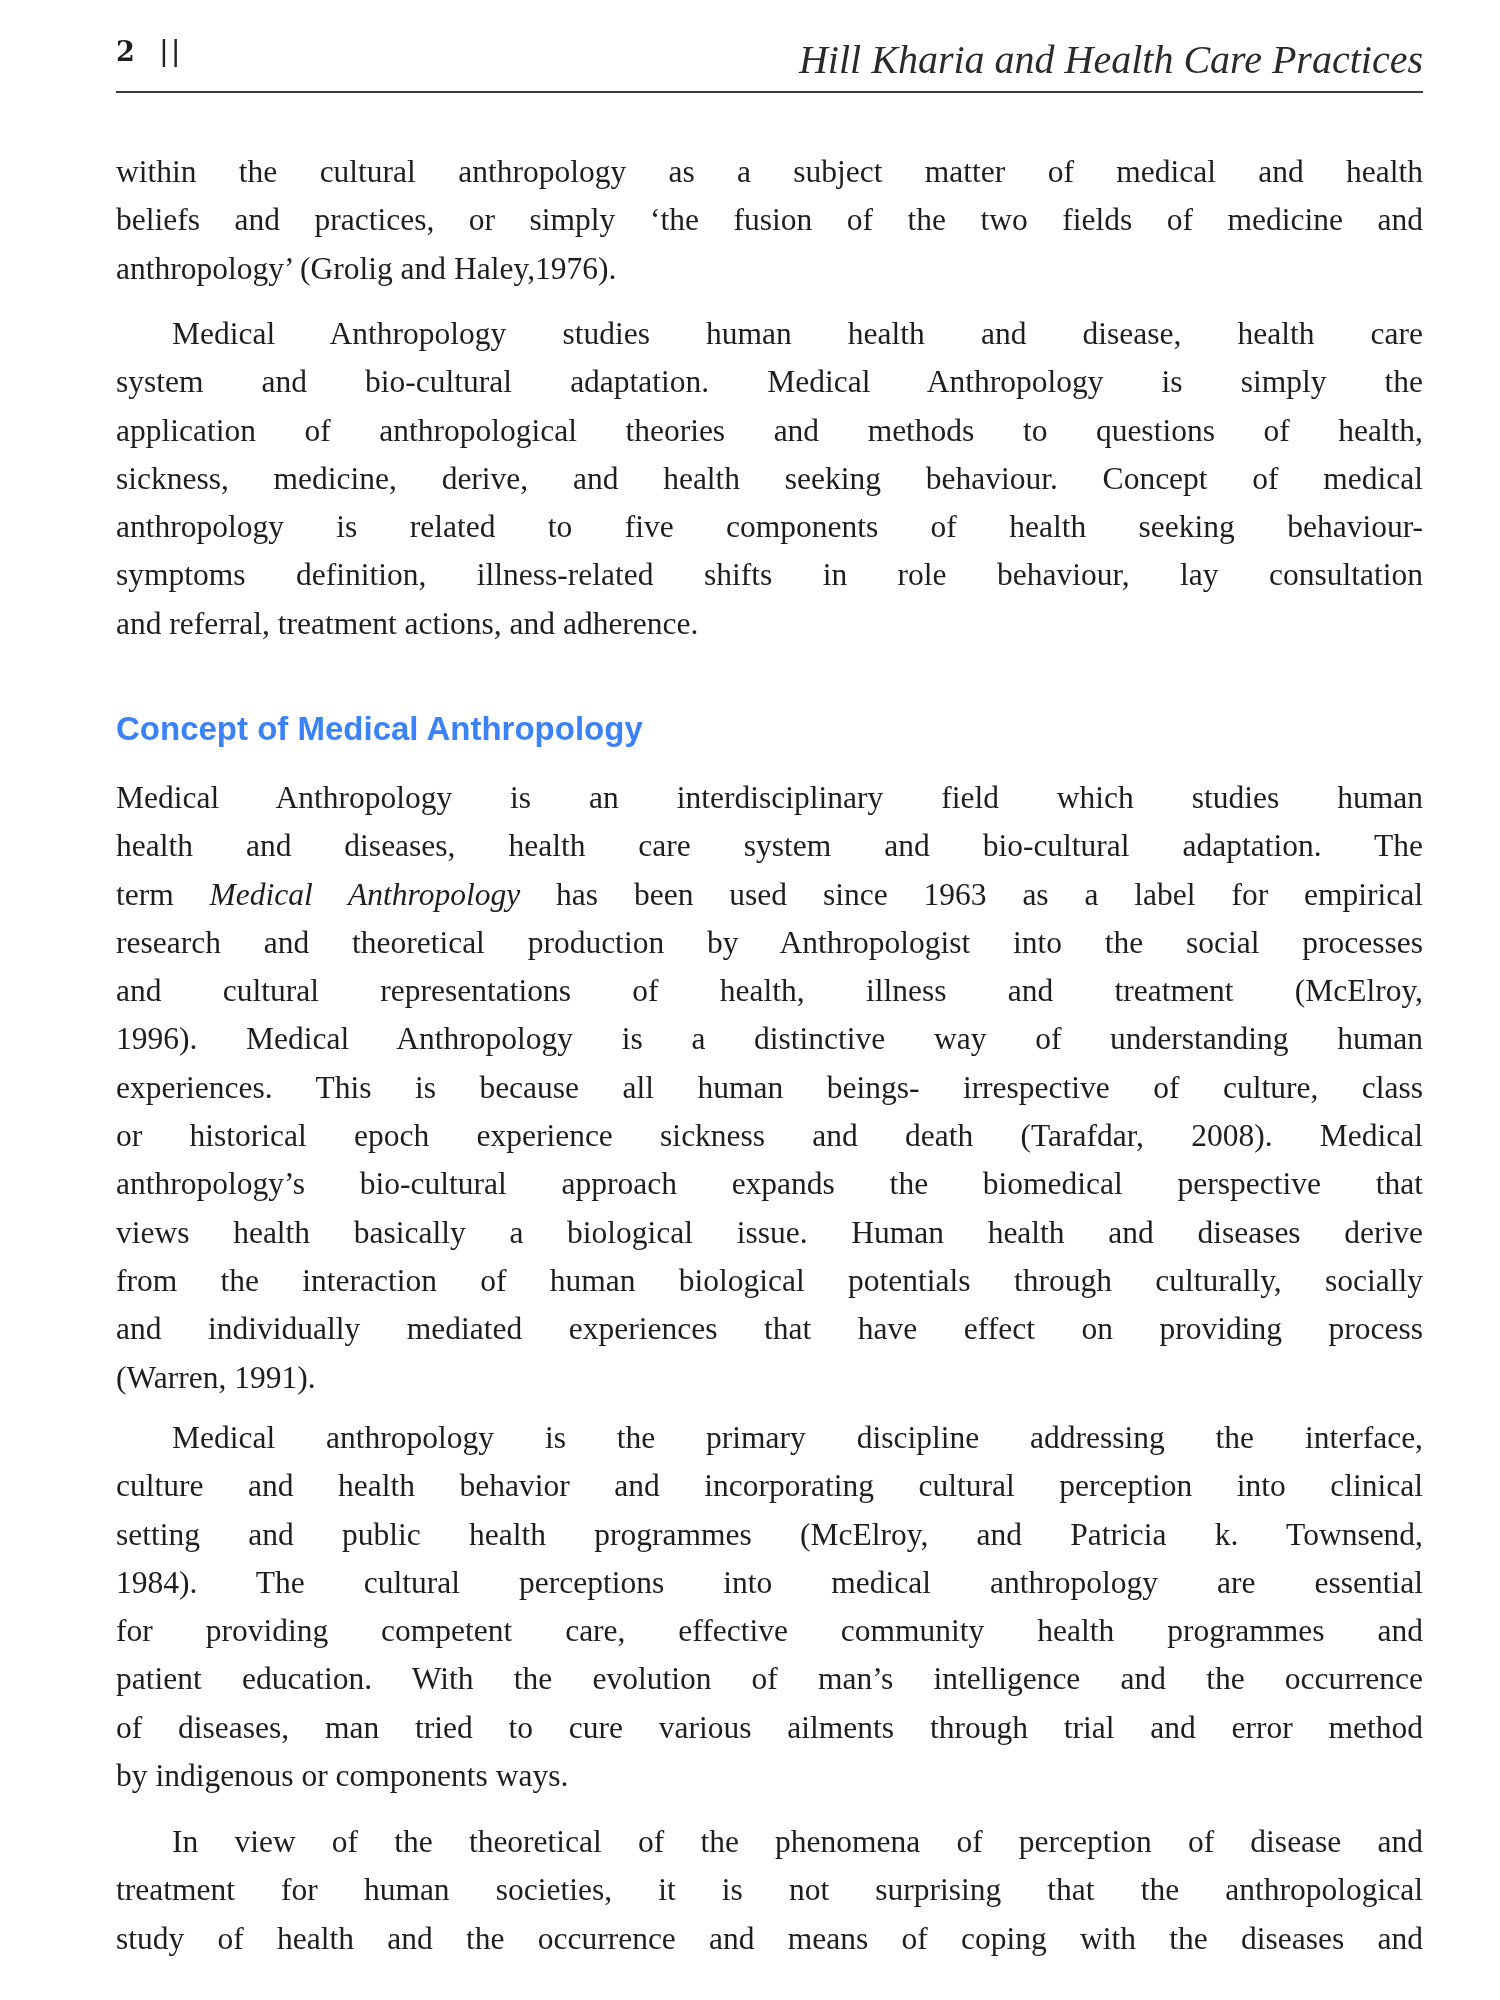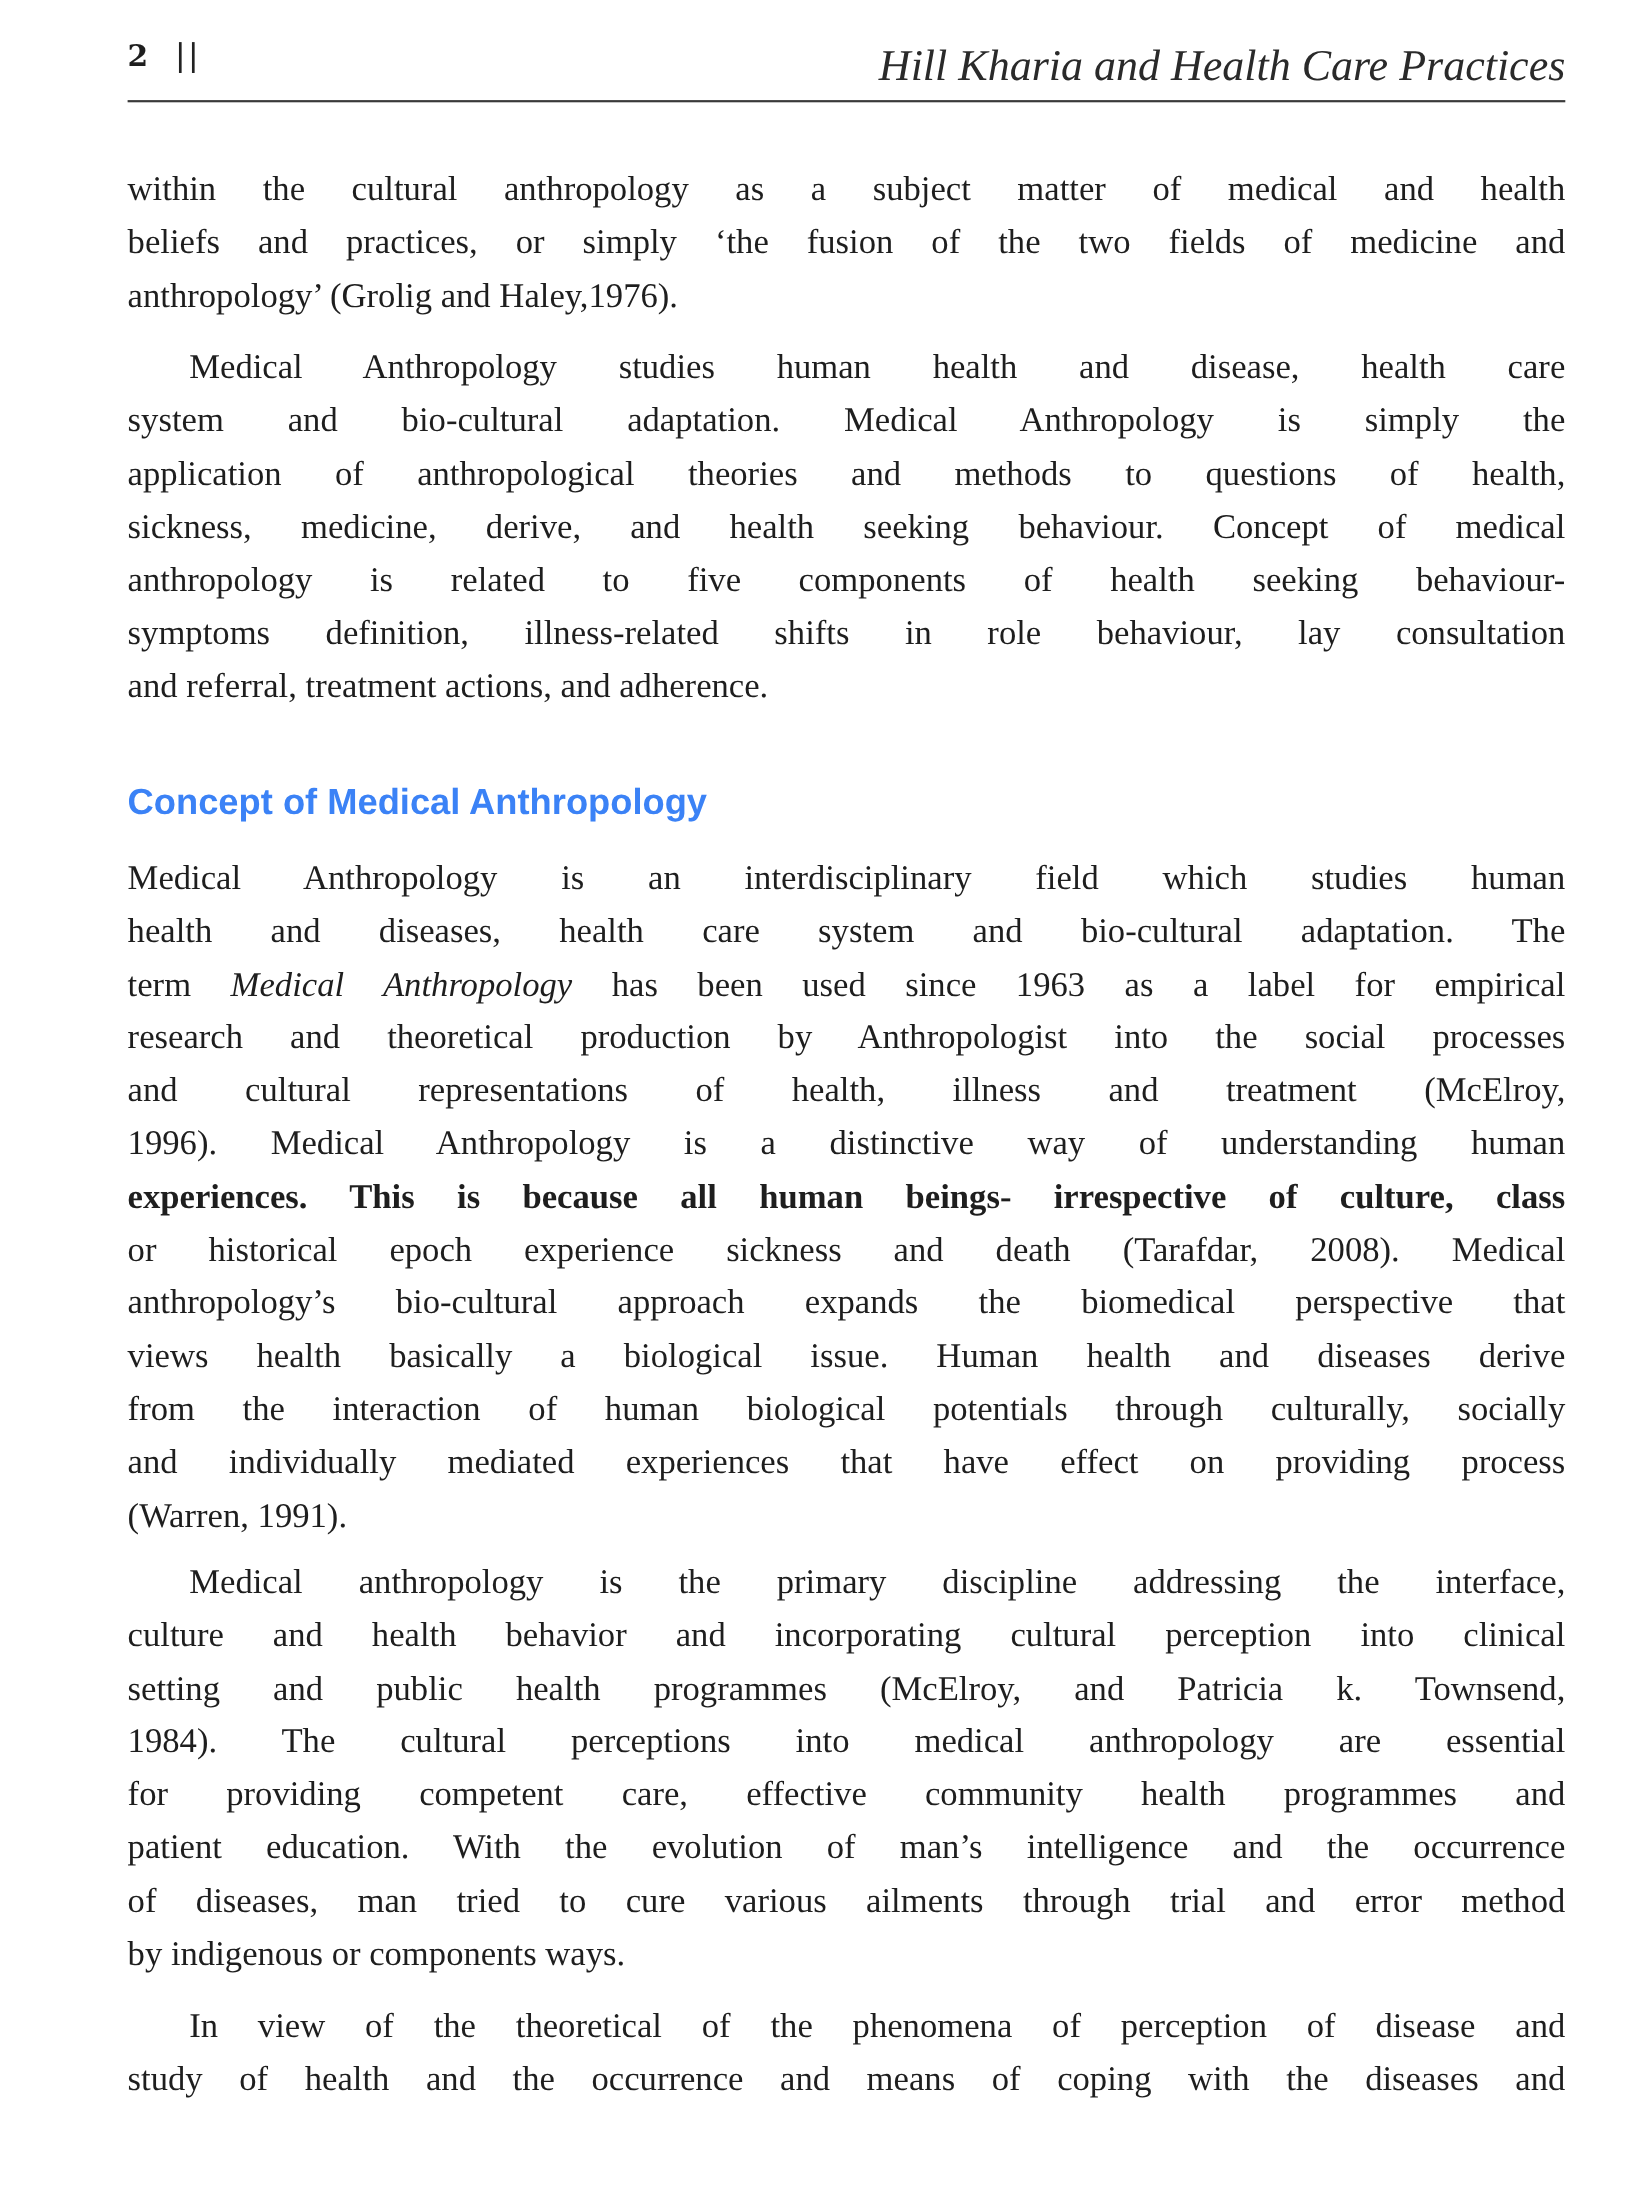--- a/index.html
+++ b/index.html
@@ -47,21 +47,21 @@
 
   <div class="heading">Concept of Medical Anthropology</div>
 
   <div class="para" style="top:774px;">
     <span class="line" style="white-space: normal;">Medical Anthropology is an interdisciplinary field which studies human</span>
     <span class="line" style="white-space: normal;">health and diseases, health care system and bio-cultural adaptation. The</span>
     <span class="line" style="white-space: normal;"><span>term </span><em>Medical Anthropology</em><span> has been used since 1963 as a label for empirical</span></span>
     <span class="line" style="white-space: normal;">research and theoretical production by Anthropologist into the social processes</span>
     <span class="line" style="white-space: normal;">and cultural representations of health, illness and treatment (McElroy,</span>
     <span class="line" style="white-space: normal;">1996). Medical Anthropology is a distinctive way of understanding human</span>
-    <span class="line" style="white-space: normal; font-weight: bold;">experiences. This is because all human beings- irrespective of culture, class</span>
+    <span class="line" style="white-space: normal;">experiences. This is because all human beings- irrespective of culture, class</span>
     <span class="line" style="white-space: normal;">or historical epoch experience sickness and death (Tarafdar, 2008). Medical</span>
     <span class="line" style="white-space: normal;">anthropology’s bio-cultural approach expands the biomedical perspective that</span>
     <span class="line" style="white-space: normal;">views health basically a biological issue. Human health and diseases derive</span>
     <span class="line" style="white-space: normal;">from the interaction of human biological potentials through culturally, socially</span>
     <span class="line" style="white-space: normal;">and individually mediated experiences that have effect on providing process</span>
     <span class="line last" style="white-space: normal;">(Warren, 1991).</span>
   </div>
 
   <div class="para" style="top:1414px;">
     <span class="line indent" style="white-space: normal;">Medical anthropology is the primary discipline addressing the interface,</span>
@@ -69,16 +69,17 @@
     <span class="line" style="white-space: normal;">setting and public health programmes (McElroy, and Patricia k. Townsend,</span>
     <span class="line" style="white-space: normal;">1984). The cultural perceptions into medical anthropology are essential</span>
     <span class="line" style="white-space: normal;">for providing competent care, effective community health programmes and</span>
     <span class="line" style="white-space: normal;">patient education. With the evolution of man’s intelligence and the occurrence</span>
     <span class="line" style="white-space: normal;">of diseases, man tried to cure various ailments through trial and error method</span>
     <span class="line last" style="white-space: normal;">by indigenous or components ways.</span>
   </div>
 
   <div class="para" style="top:1818px;">
     <span class="line indent" style="white-space: normal;">In view of the theoretical of the phenomena of perception of disease and</span>
+    <span class="line" style="white-space: normal;">treatment for human societies, it is not surprising that the anthropological</span>
     <span class="line" style="white-space: normal;">study of health and the occurrence and means of coping with the diseases and</span>
   </div>
 
 </div>
 
 </body></html>

